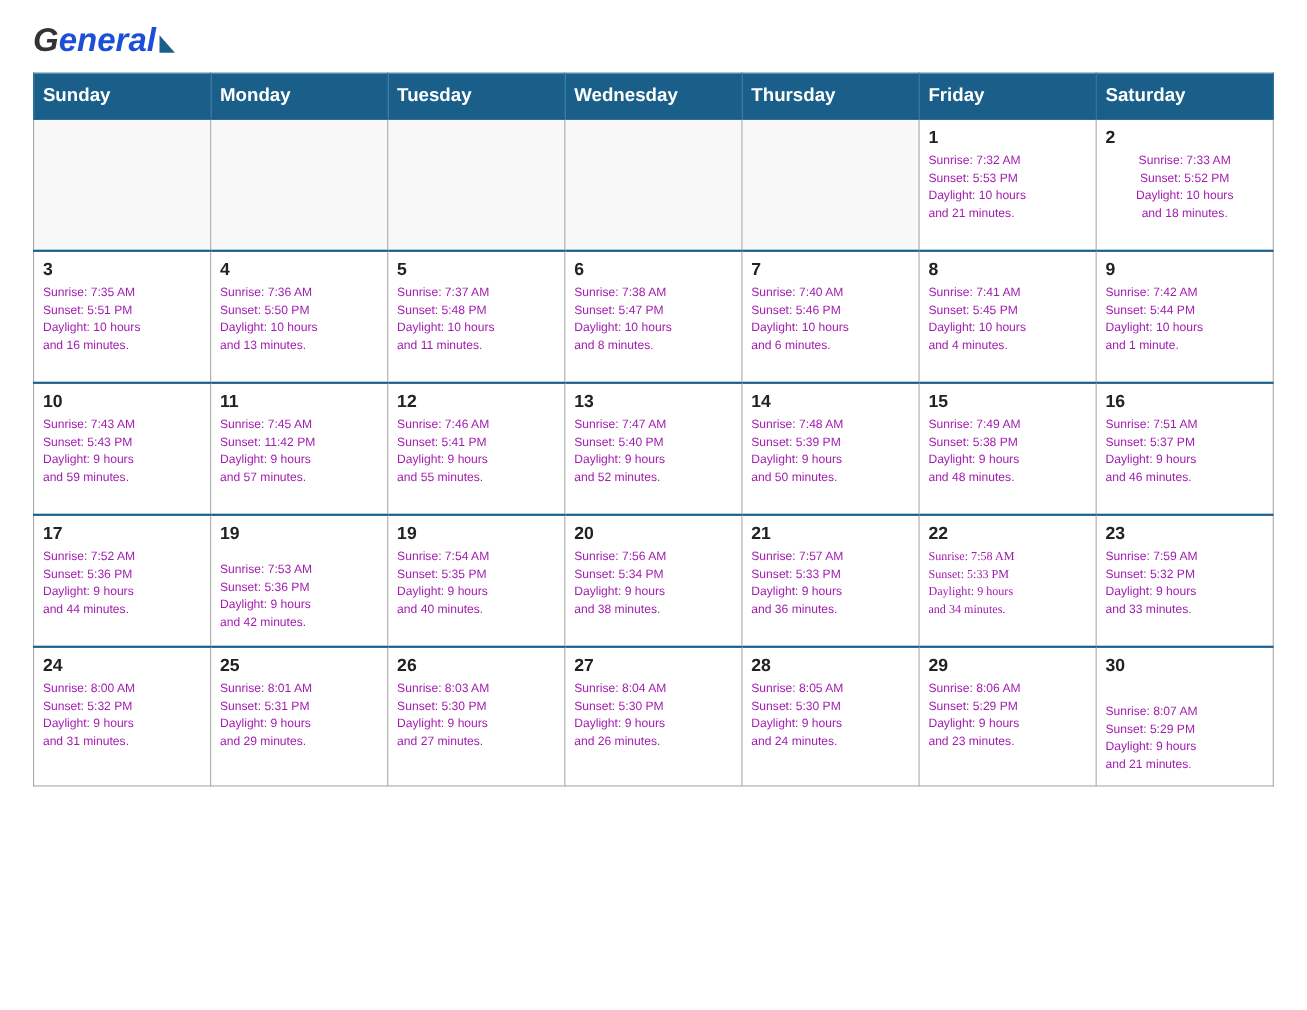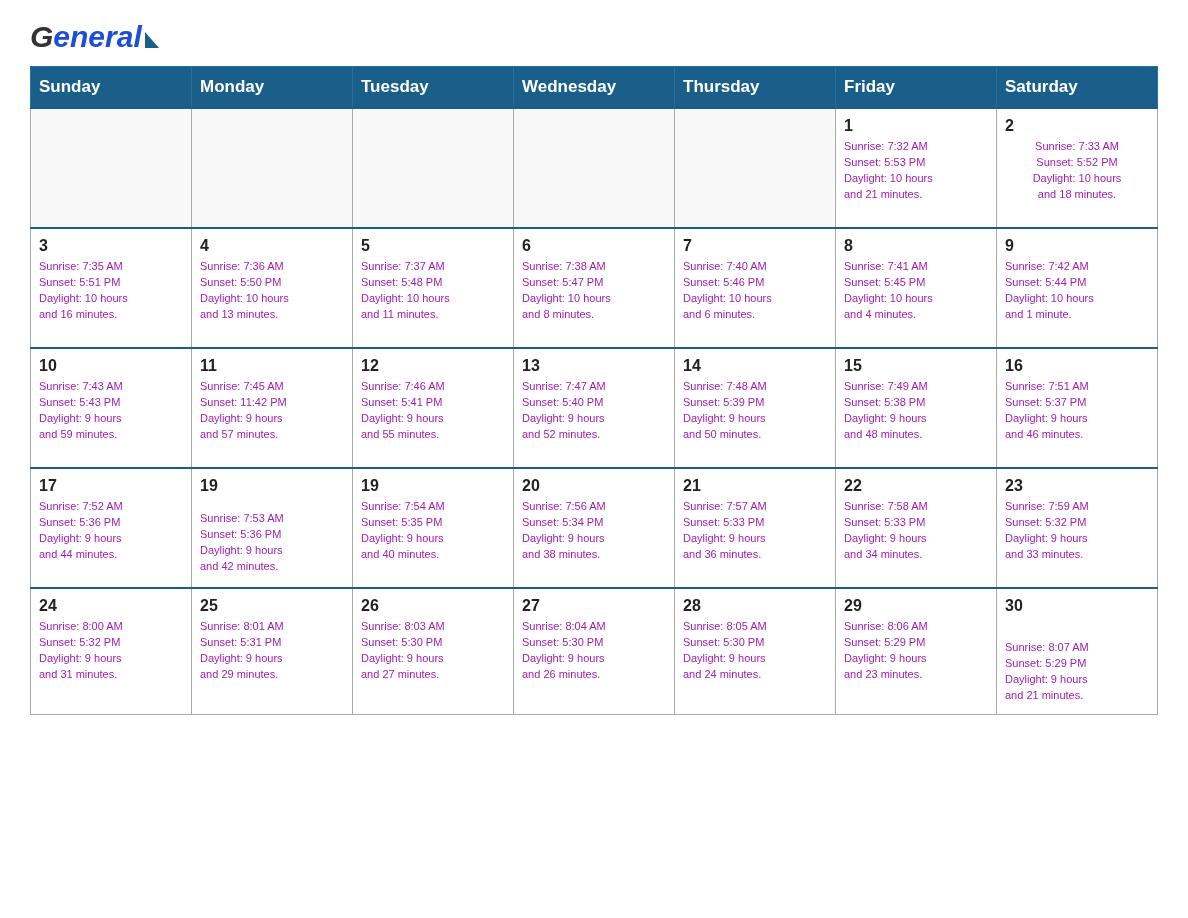--- a/index.html
+++ b/index.html
@@ -300,21 +300,21 @@
           </td>
           <td>
             <span class="day-number">21</span>
             <div class="day-info" style="white-space: pre-line;">Sunrise: 7:57 AM
 Sunset: 5:33 PM
 Daylight: 9 hours
 and 36 minutes.</div>
           </td>
           <td>
             <span class="day-number">22</span>
-            <div class="day-info" style="white-space: pre-line;">Sunrise: 7:58 AM
+            <div class="day-info" style="white-space: pre-line; font-family: Liberation Serif, serif;">Sunrise: 7:58 AM
 Sunset: 5:33 PM
 Daylight: 9 hours
 and 34 minutes.</div>
           </td>
           <td>
             <span class="day-number">23</span>
             <div class="day-info" style="white-space: pre-line;">Sunrise: 7:59 AM
 Sunset: 5:32 PM
 Daylight: 9 hours
 and 33 minutes.</div>

